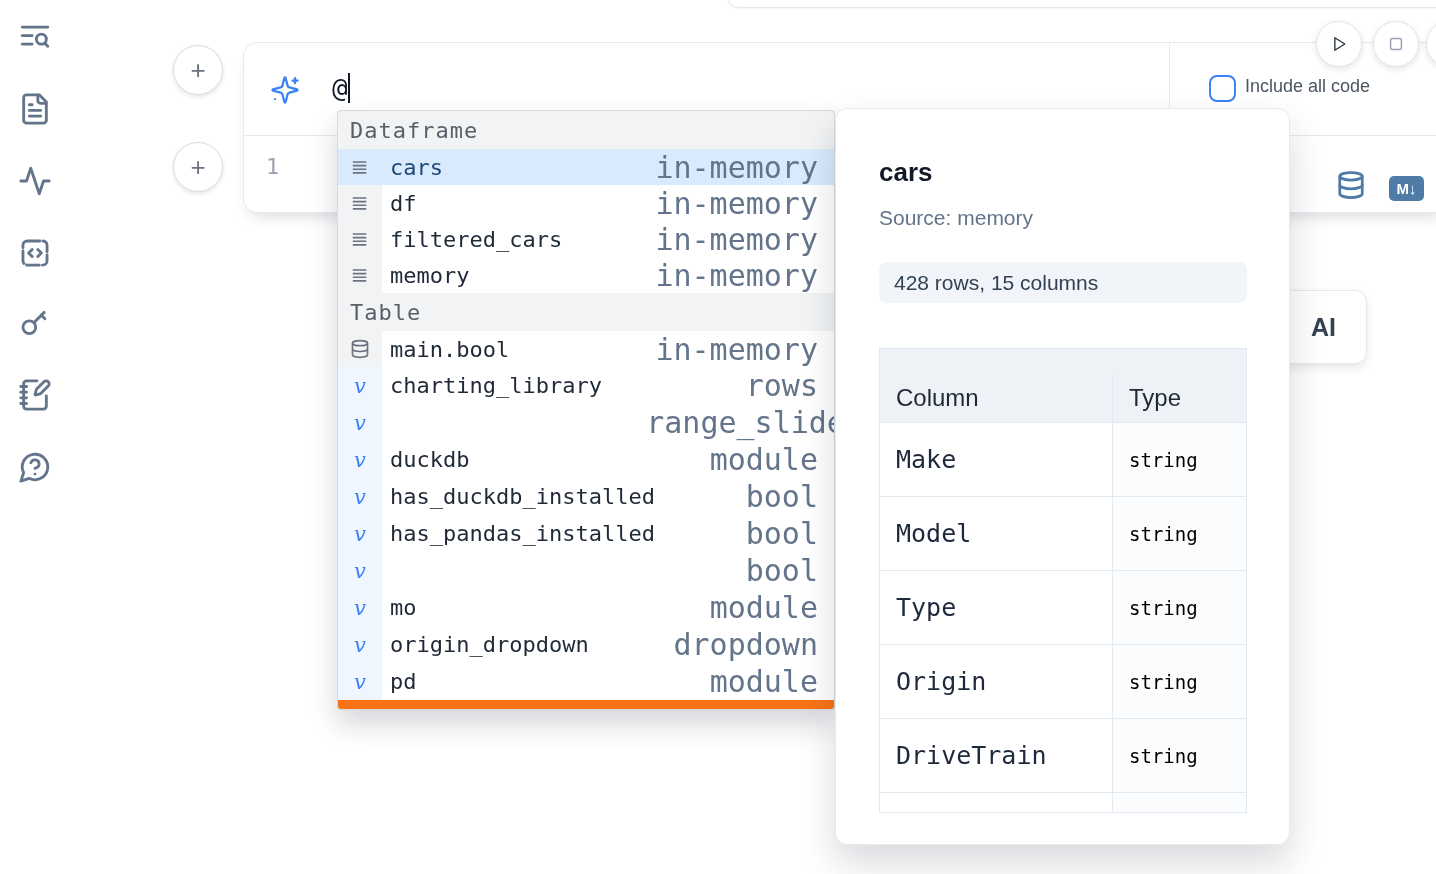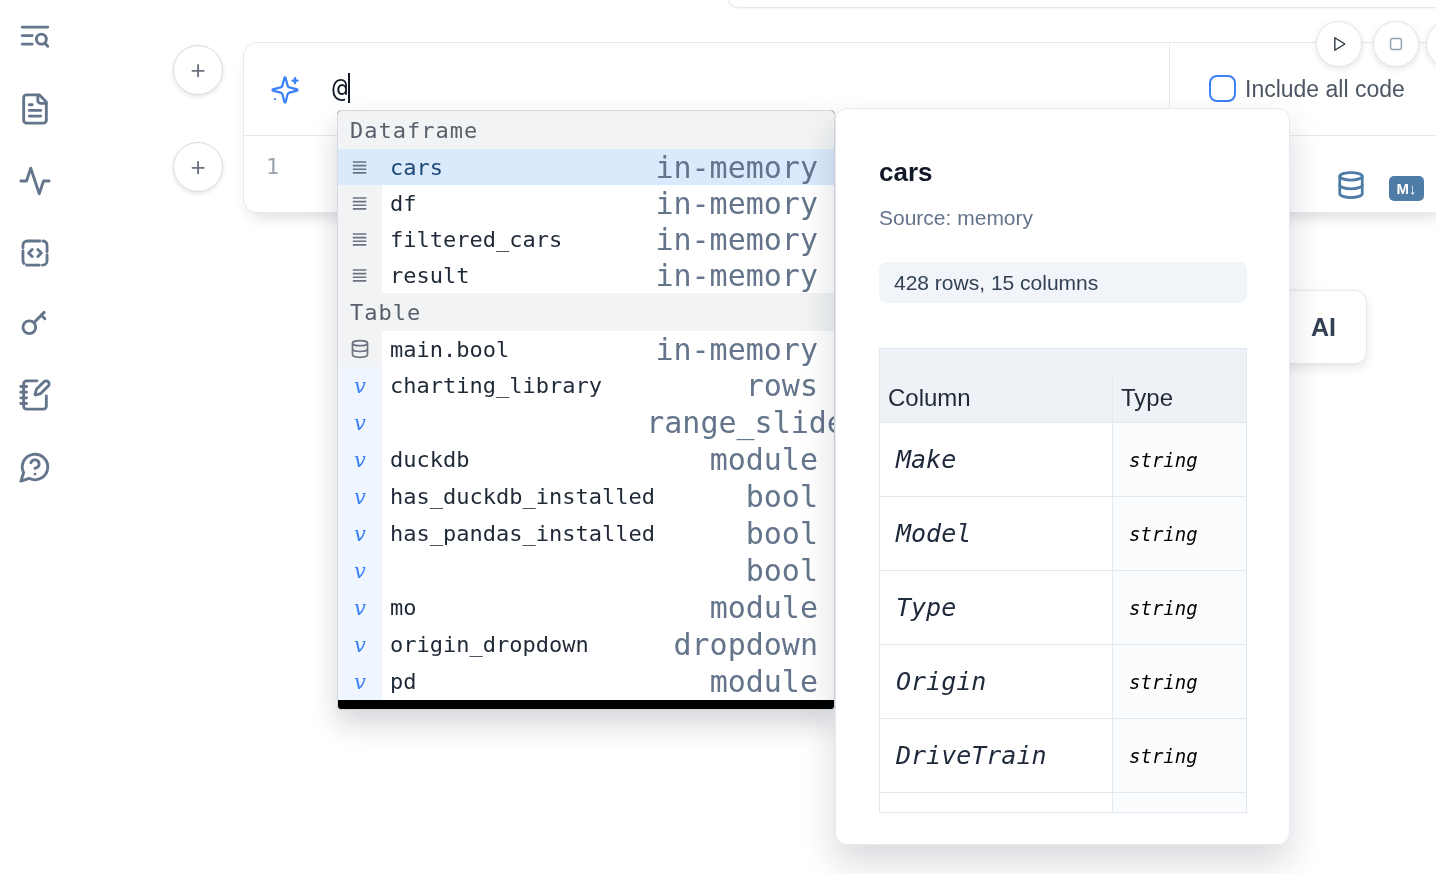--- a/index.html
+++ b/index.html
@@ -40,21 +40,21 @@
   .prompt-row { position:absolute; left:0; top:0; right:0; height:93px; border-bottom:1px solid #e7e9ee; }
   .prompt-divider { position:absolute; left:925px; top:0; width:1px; height:93px; background:#e7e9ee; }
   .sparkles { position:absolute; left:26px; top:32px; width:30px; height:30px; color:#3b82f6; }
   .prompt-text {
     position:absolute; left:88px; top:30px; font-family:"DejaVu Sans Mono", monospace;
     font-size:26px; color:#111827;
   }
   .caret { display:inline-block; width:2px; height:30px; background:#111827; vertical-align:-6px; }
   .include-box { position:absolute; left:965px; top:32px; width:27px; height:27px;
     border:2px solid #3b82f6; border-radius:8px; background:#fff; cursor:pointer; }
-  .include-label { position:absolute; left:1001px; top:33px; font-size:23px; color:#4b5563; }
+  .include-label { position:absolute; left:1001px; top:33px; font-size:18px; color:#4b5563; }
   .code-row { position:absolute; left:0; top:94px; right:0; bottom:0; }
   .line-no { position:absolute; left:22px; top:17px; font-family:"DejaVu Sans Mono", monospace;
     font-size:22px; color:#9ca3af; }
   .db-indicator { position:absolute; left:1092px; top:33px; width:30px; height:34px; color:#4e7ca6; cursor:pointer; }
   .md-badge { position:absolute; left:1145px; top:39px; width:35px; height:25px; background:#4e7ca6;
     border-radius:5px; color:#fff; font-weight:bold; font-size:15px; text-align:center;
     line-height:25px; font-family:"Liberation Sans", sans-serif; cursor:pointer; }
 
   
   .round-btn {
@@ -68,21 +68,21 @@
   .ai-btn {
     left:1230px; top:290px; width:137px; height:74px; background:#fff;
     border:1px solid #e7e9ee; border-radius:12px;
     box-shadow:0 4px 10px rgba(15,23,42,.10);
     z-index:2; display:flex; align-items:center; justify-content:flex-end;
     padding-right:30px; font-size:25px; font-weight:bold; color:#334155; cursor:pointer;
   }
 
   
   .dropdown {
-    left:337px; top:110px; width:498px; height:600px; background:#000000;
+    left:337px; top:110px; width:498px; height:600px; background:#f97316;
     border:1px solid #d7dbe0; border-radius:4px; overflow:hidden;
     box-shadow:0 14px 28px rgba(15,23,42,.18); z-index:3;
     font-family:"DejaVu Sans Mono", monospace;
   }
   .dd-header { height:38px; background:#f1f3f4; color:#57606a; font-size:22px;
     display:flex; align-items:center; padding-left:12px; letter-spacing:1px; }
   .dd-row { height:36px; display:flex; align-items:center; padding-right:16px; cursor:pointer; background:#fff; }
   .dd-row.var { height:37px; }
   .dd-gut { width:44px; align-self:stretch; flex:none; display:flex; align-items:center;
     justify-content:center; background:#f1f3f4; }
@@ -103,22 +103,22 @@
     border:1px solid #e7e9ee; border-radius:12px;
     box-shadow:0 18px 36px rgba(15,23,42,.16); z-index:4; overflow:hidden;
   }
   .pv-title { position:absolute; left:43px; top:152px; font-size:26px; font-weight:bold; color:#111827; }
   .pv-source { position:absolute; left:43px; top:203px; font-size:21px; color:#64748b; }
   .pv-summary { position:absolute; left:43px; top:153px; width:368px; height:41px; background:#f1f5f9;
     border-radius:8px; font-size:21px; color:#334155; display:flex; align-items:center; padding-left:15px; }
   .pv-table { position:absolute; left:43px; top:239px; width:368px; height:465px;
     border:1px solid #e2e8f0; overflow:hidden; }
   .pv-thead { display:flex; height:74px; background:#eef2f7; border-bottom:1px solid #e2e8f0; }
-  .pv-th { font-size:24px; color:#1f2937; display:flex; align-items:center; padding-left:8px;margin-top:24px; }
-  .pv-tr { display:flex; height:74px; border-bottom:1px solid #e2e8f0;font-style:italic; }
+  .pv-th { font-size:24px; color:#1f2937; display:flex; align-items:center; padding-left:16px;margin-top:24px; }
+  .pv-tr { display:flex; height:74px; border-bottom:1px solid #e2e8f0; }
   .pv-c1 { width:233px; border-right:1px solid #e2e8f0; }
   .pv-c2 { flex:1; background:#fbfcfd; }
   .pv-name { font-family:"DejaVu Sans Mono", monospace; font-size:25px; color:#1e293b;
     display:flex; align-items:center; padding-left:16px; background:#fff; }
   .pv-type { font-family:"DejaVu Sans Mono", monospace; font-size:19px; color:#000000;
     display:flex; align-items:center; padding-left:16px; }
   .pv-tr.partial { height:21px; border-bottom:none; }
 </style>
 </head>
 <body>
@@ -259,21 +259,21 @@
         </span>
       <span class="dd-name">filtered_cars</span>
       <span class="dd-type">in-memory</span>
     </div>
     <div class="dd-row">
       <span class="dd-gut">
           <svg class="ham" viewBox="0 0 20 20" fill="none" stroke="currentColor" stroke-width="1.8">
             <path d="M2 4.5h15M2 8.5h15M2 12.5h15M2 16.5h15"></path>
           </svg>
         </span>
-      <span class="dd-name">result</span>
+      <span class="dd-name">memory</span>
       <span class="dd-type">in-memory</span>
     </div>
 
     <div class="dd-header">Table</div>
 
     <div class="dd-row">
       <span class="dd-gut">
           <svg class="dd-db" viewBox="0 0 24 24" fill="none" stroke="currentColor" stroke-width="2">
             <ellipse cx="12" cy="5" rx="9" ry="3"></ellipse>
             <path d="M3 5v14c0 1.66 4.03 3 9 3s9-1.34 9-3V5"></path>

